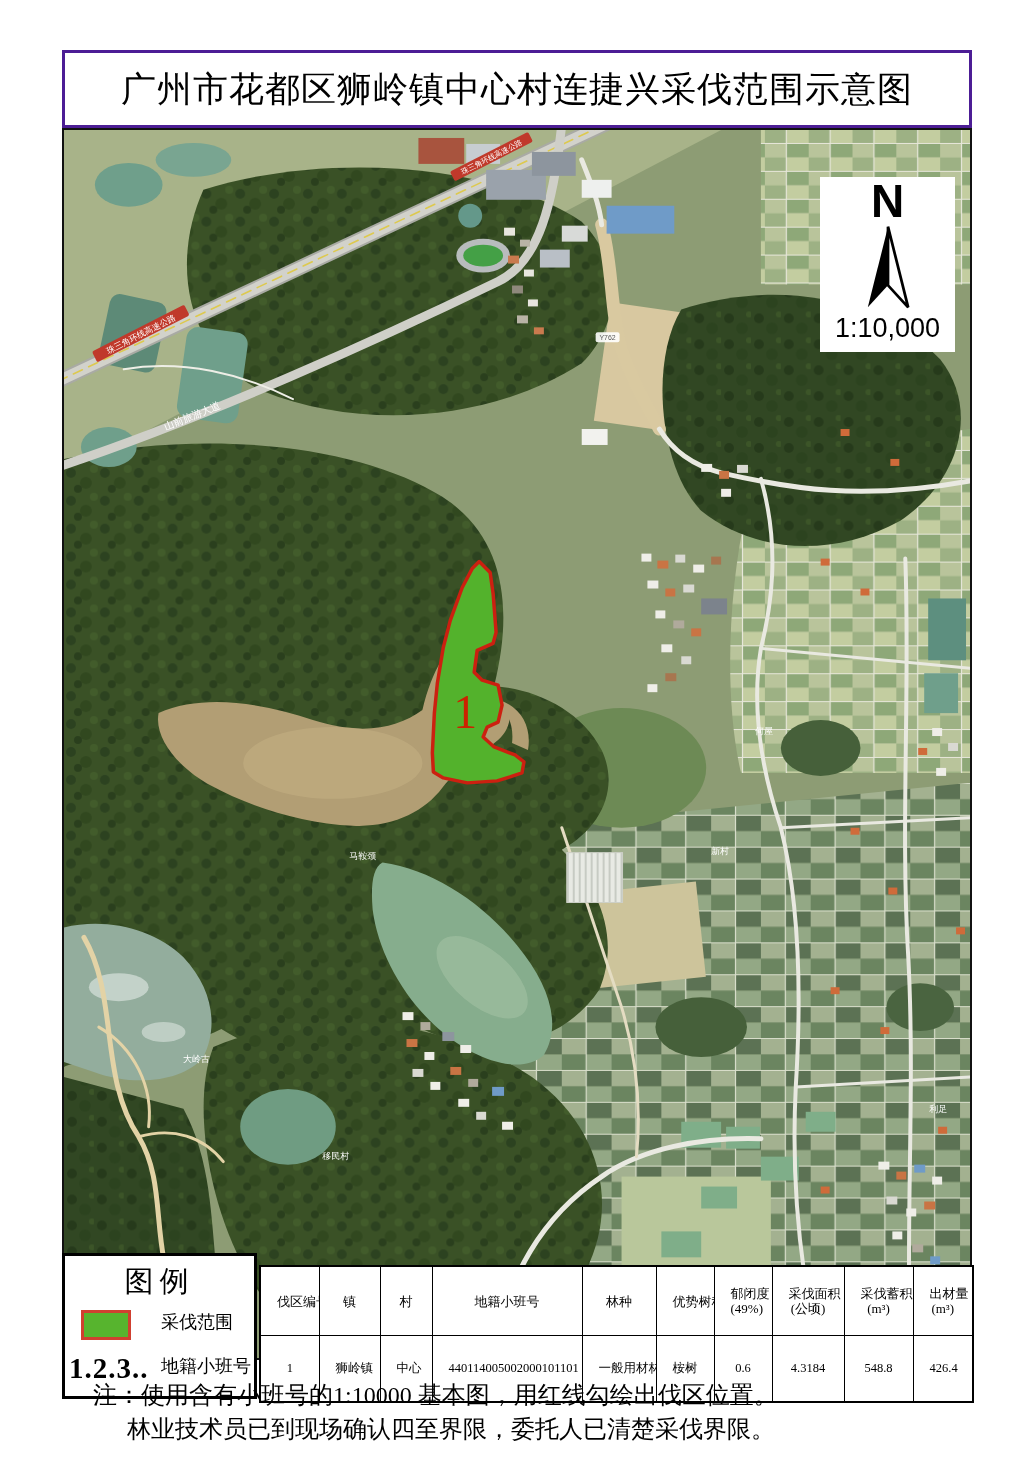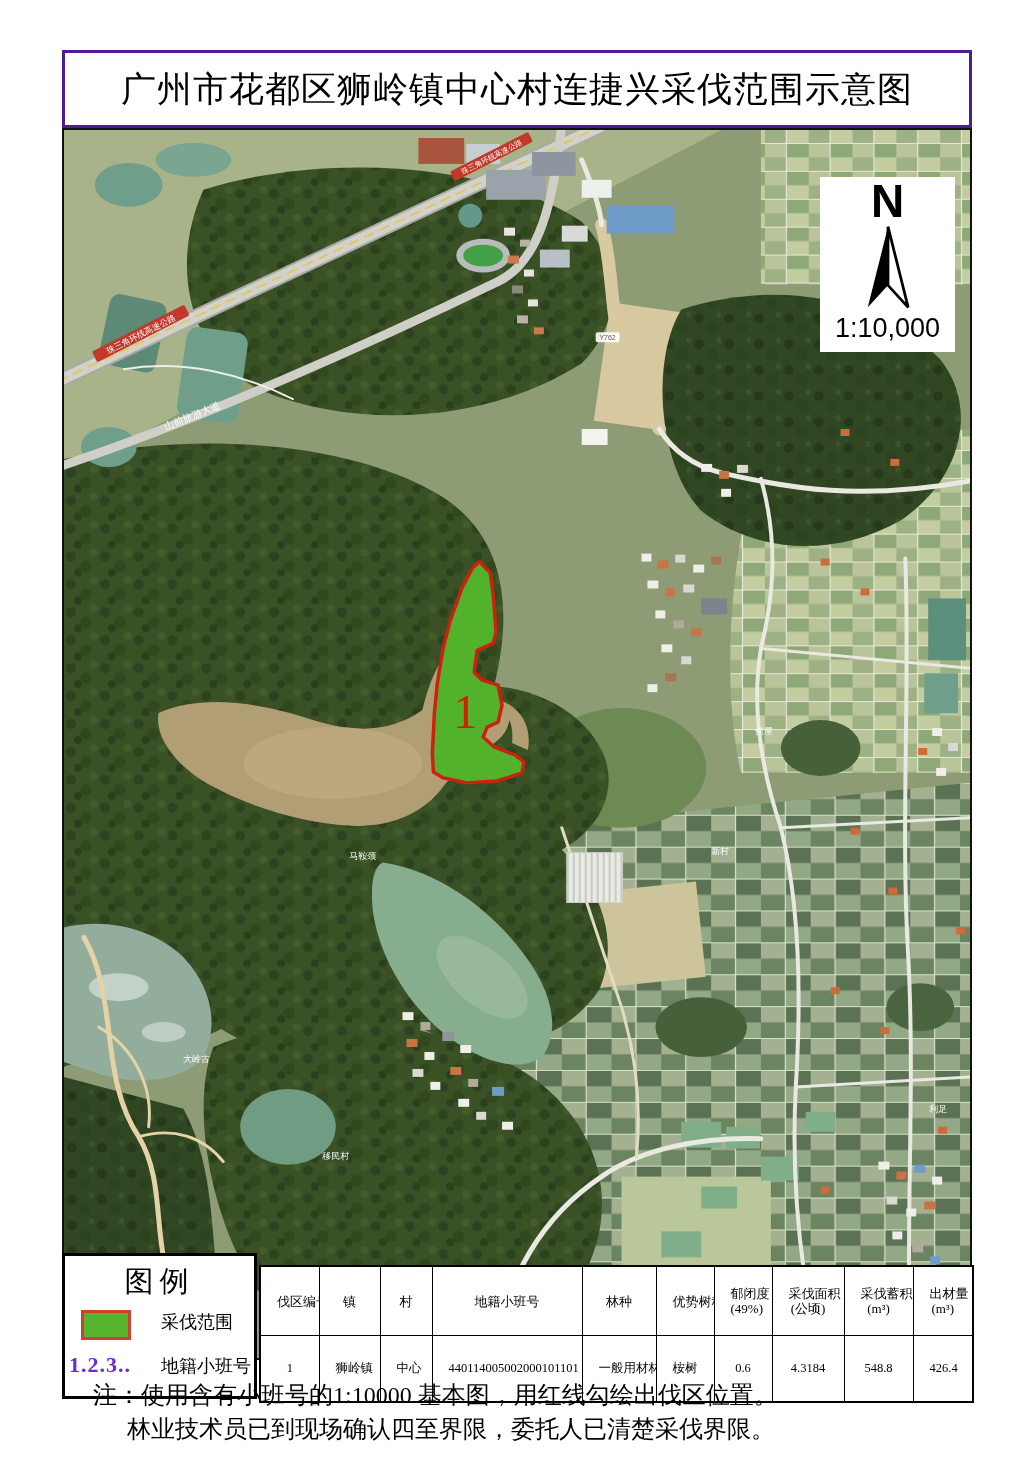--- a/index.html
+++ b/index.html
@@ -15,21 +15,21 @@
         display:flex;flex-direction:column;align-items:center;z-index:4;}
   .compass-n{font-family:"Liberation Sans","DejaVu Sans",sans-serif;font-size:46px;font-weight:700;line-height:48px;color:#000;}
   .compass-arrow{width:56px;height:88px;margin-top:-2px;}
   .compass-scale{font-family:"Liberation Sans","DejaVu Sans",sans-serif;font-size:27px;color:#000;margin-top:2px;white-space:nowrap;}
   .legend{position:absolute;left:62px;top:1213px;width:195px;height:146px;background:#fff;border:3px solid #000;
         box-sizing:border-box;z-index:5;margin-top:40px;}
   .legend-title{text-align:center;font-size:29px;letter-spacing:6px;margin-top:6px;color:#000;}
   .legend-row{position:relative;height:44px;}
   .legend-swatch{position:absolute;left:16px;top:8px;width:50px;height:30px;background:#57b42e;border:3px solid #d04030;box-sizing:border-box;}
   .legend-label{position:absolute;left:96px;top:8px;font-size:18px;color:#000;white-space:nowrap;}
-  .legend-seq{position:absolute;left:4px;top:6px;font-size:22px;font-weight:600;color:#6d28d9;letter-spacing:1px;white-space:nowrap;}
+  .legend-seq{position:absolute;left:4px;top:6px;font-size:29px;font-weight:600;color:#000000;letter-spacing:1px;white-space:nowrap;}
   .cut-table{position:absolute;left:259px;top:1265px;width:713px;border-collapse:collapse;background:#fff;z-index:5;
         table-layout:fixed;}
   .cut-table td{border:1px solid #000;text-align:center;vertical-align:middle;padding:16px;color:#000;
         font-size:13px;line-height:15px;overflow:hidden;white-space:nowrap;}
   .cut-table tr.hdr td{height:36px;}
   .cut-table tr.datarow td{height:33px;font-size:12.5px;}
   .cut-table tr.totalrow td{height:21px;font-size:12.5px;}
   .cut-table{border:2px solid #000;}
   .note{position:absolute;left:93px;top:1378px;font-size:24px;font-weight:400;line-height:34px;color:#000;z-index:5;white-space:nowrap;}
   .note .l2{margin-left:34px;}

